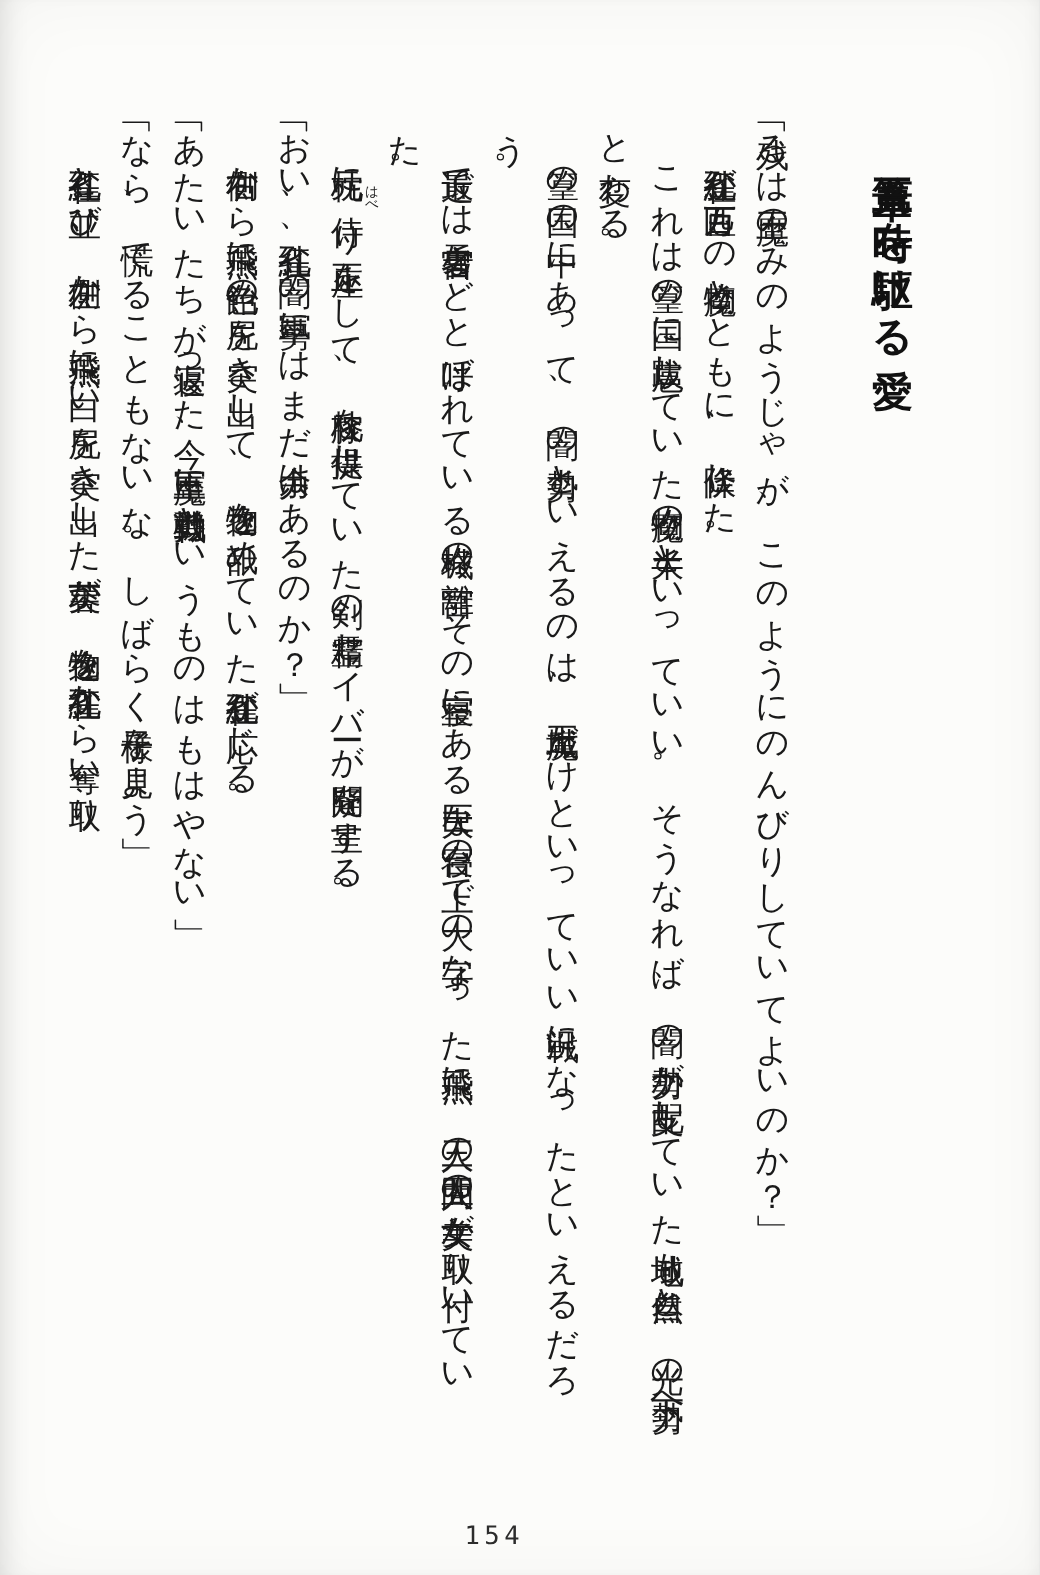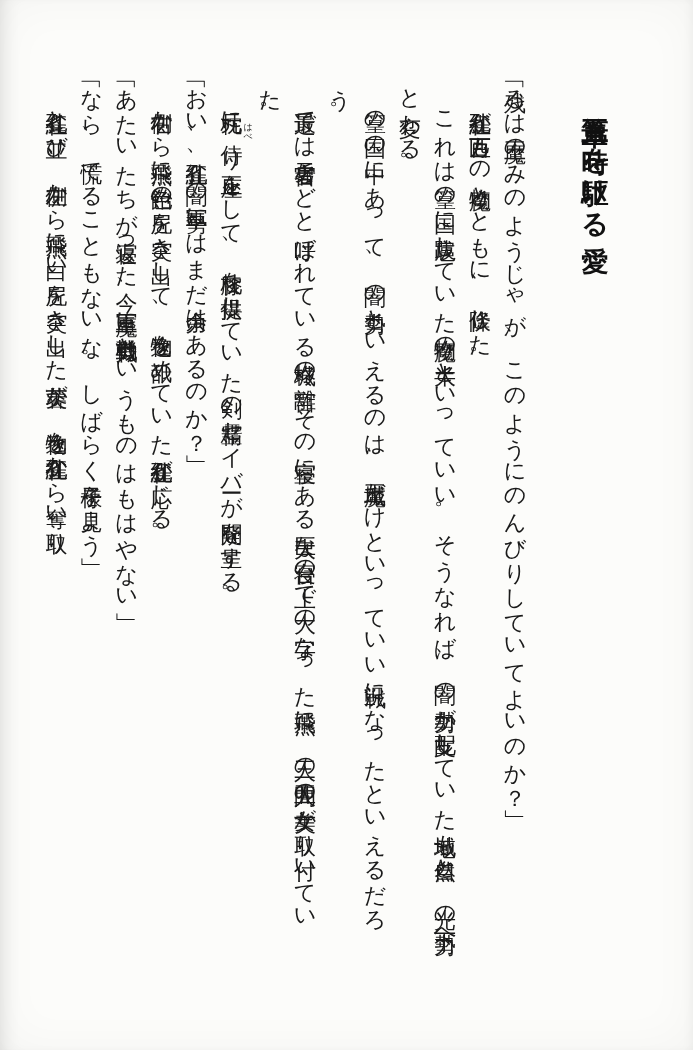--- a/index.html
+++ b/index.html
@@ -59,13 +59,14 @@
   }
 </style>
 </head>
 <body>
 
 <div class="page">
   <div class="vtext">
     <div class="chapter-title">第五章　時を駆ける愛</div>
     <div class="body-text"><p class="para">「残るは魔王のみのようじゃが、このようにのんびりしていてよいのか？」</p><p class="para indent">紅孔雀が百万匹もの魔物とともに、降伏した。</p><p class="para indent">これは篁の国に跋扈していた魔物の大半といっていい。そうなれば、闇の勢力が支配していた地域も自然と、光の勢力下へと変わる。</p><p class="para indent">篁の国の中にあって、闇の勢力といえるのは、魔王城だけといっていい戦況になったといえるだろう。</p><p class="para indent">最近では勇者宮などと呼ばれている柊城の離宮。その寝室にある巨大な寝台の上で大の字なった飛燕に、三人の亜人間の美女が取り付いていた。</p><p class="para indent">枕元に<ruby>侍<rt>はべ</rt></ruby>り正座をして、膝枕を提供していた剣の精霊セイバーが疑問を呈する。</p><p class="para">「おい、紅孔雀、闇の軍勢にはまだ余力はあるのか？」</p><p class="para indent">右側から飛燕に飴色の尻を突き出して、逸物を舐めていた紅孔雀が応じる。</p><p class="para">「あたいたちが寝返った今、魔王軍に機動戦力というものはもはやない」</p><p class="para">「なら、慌てることもないな。しばらく様子を見よう」</p><p class="para indent">紅孔雀と並び、左側から飛燕に白い尻を突き出した芙蓉が、逸物を紅孔雀から奪い取り</p></div>
   </div>
+  <div class="page-number">154</div>
 </div>
 
 </body></html>

